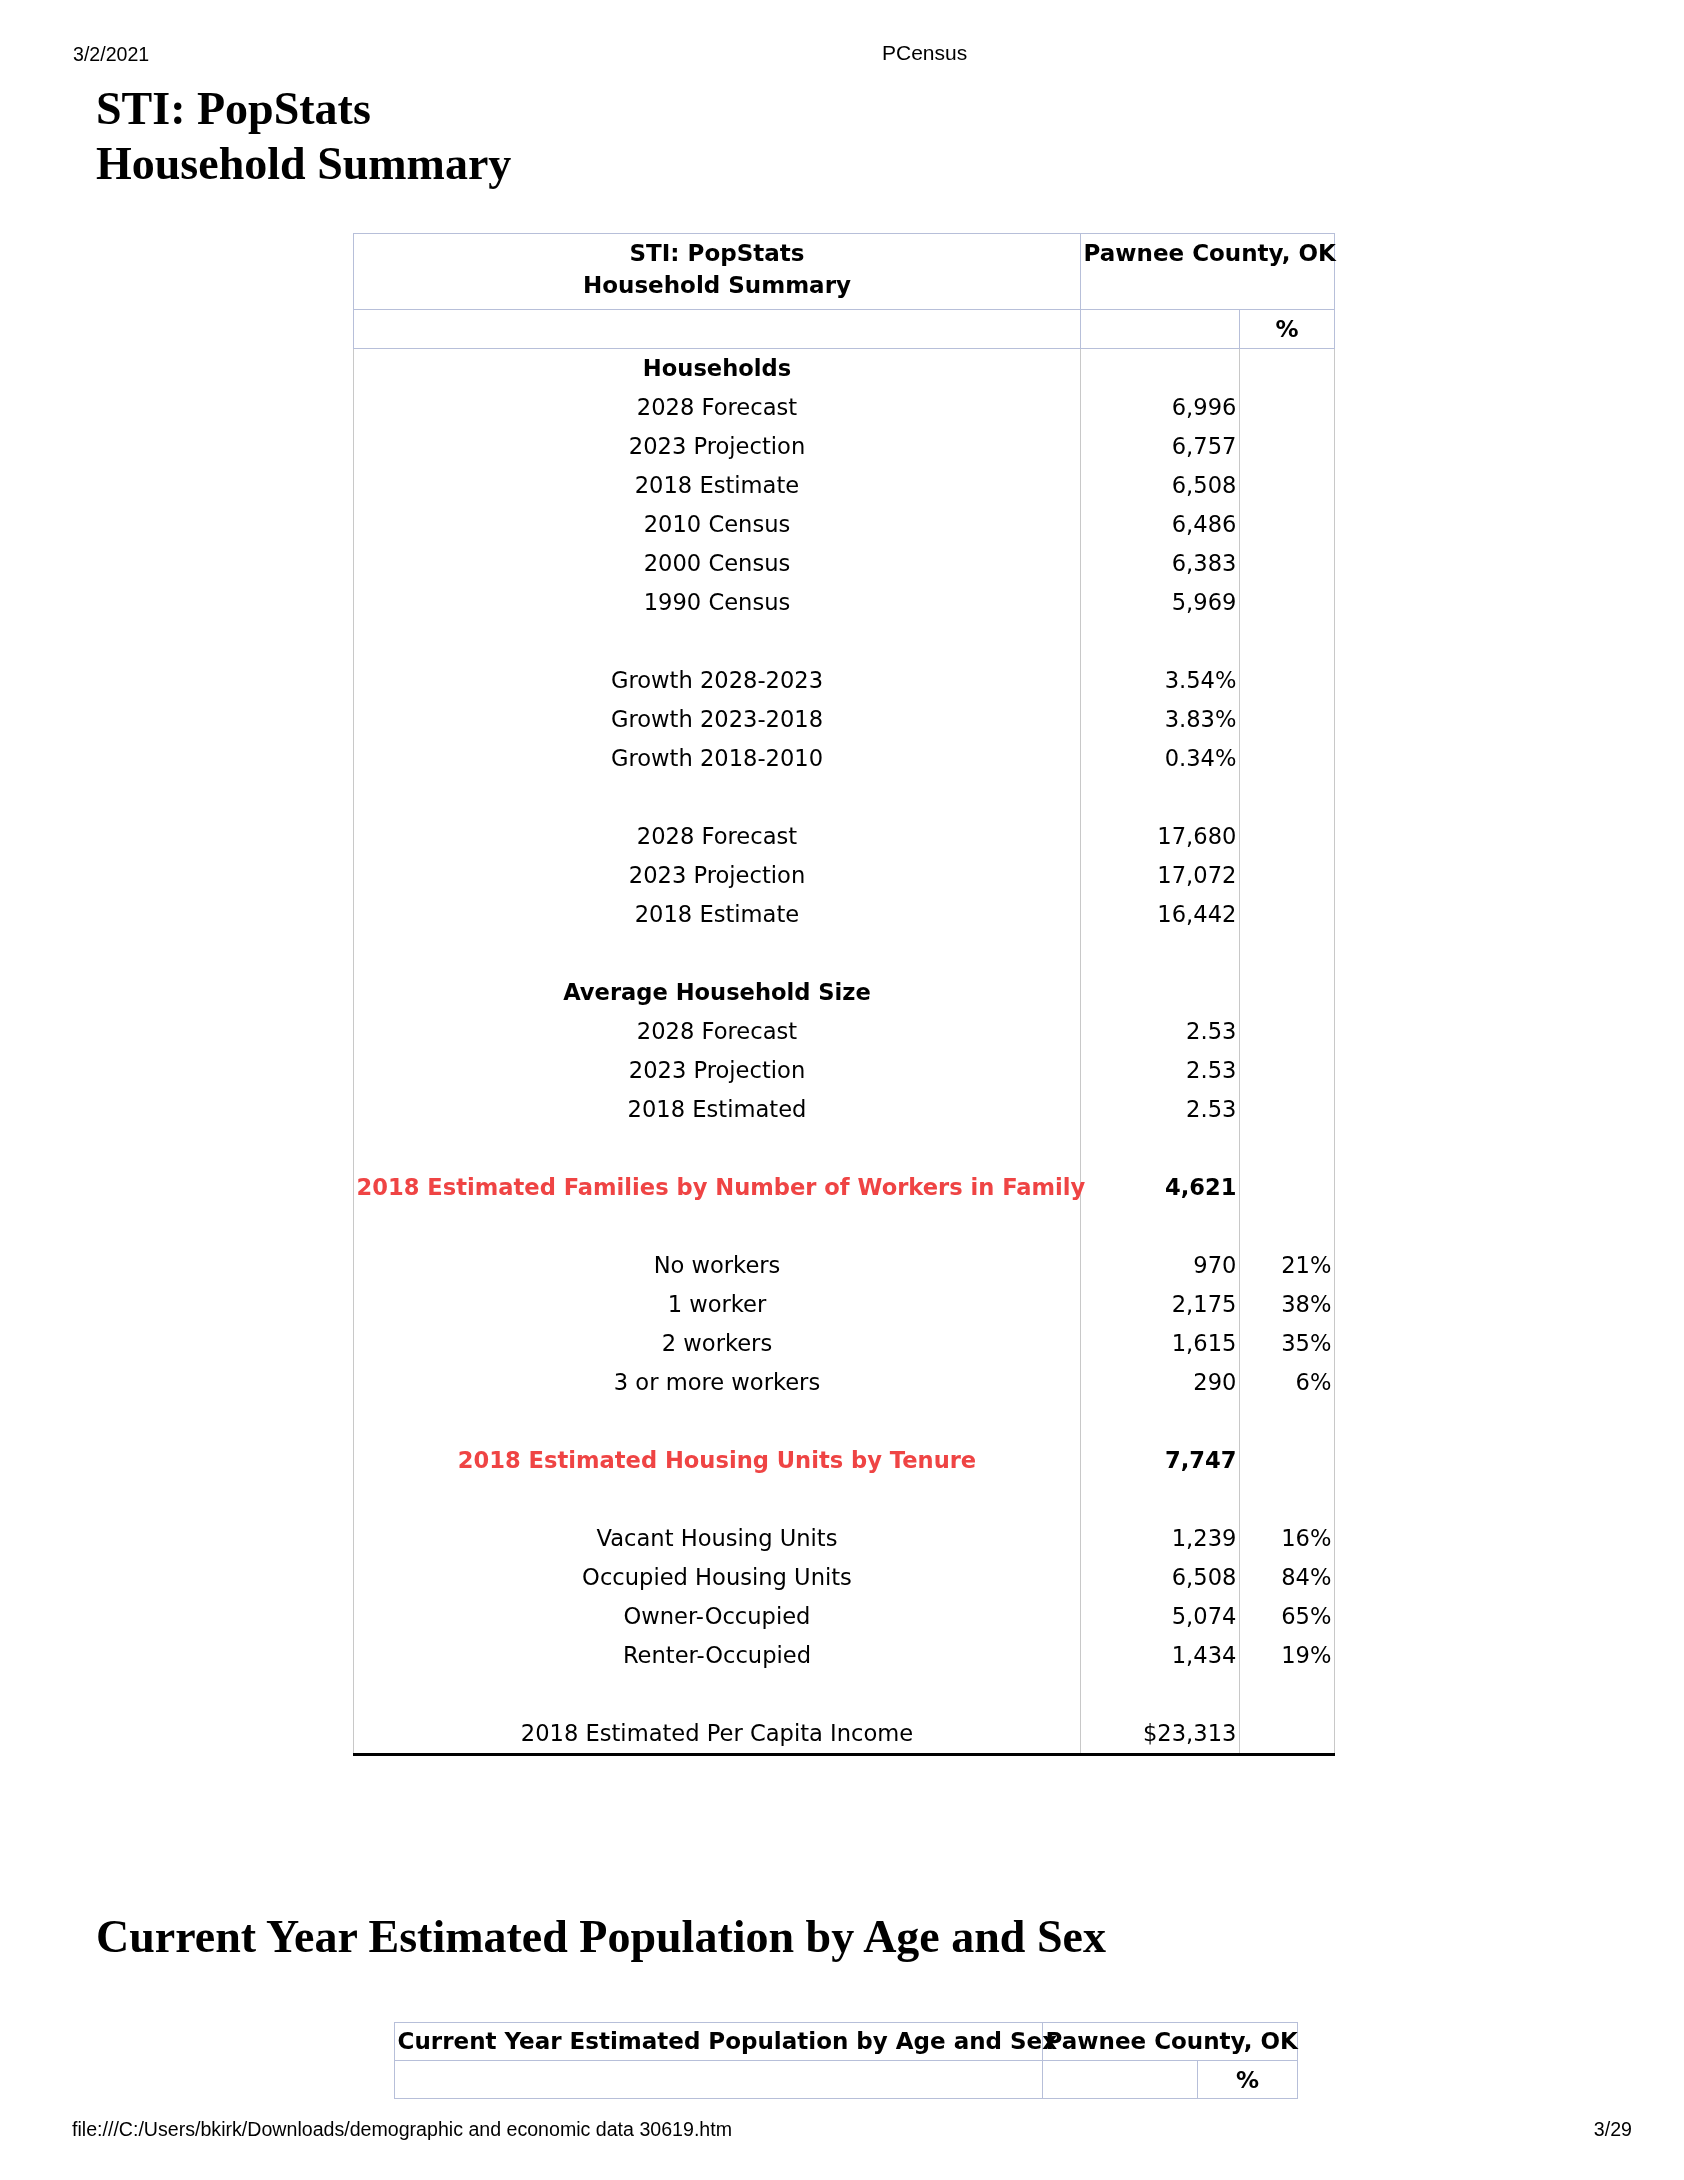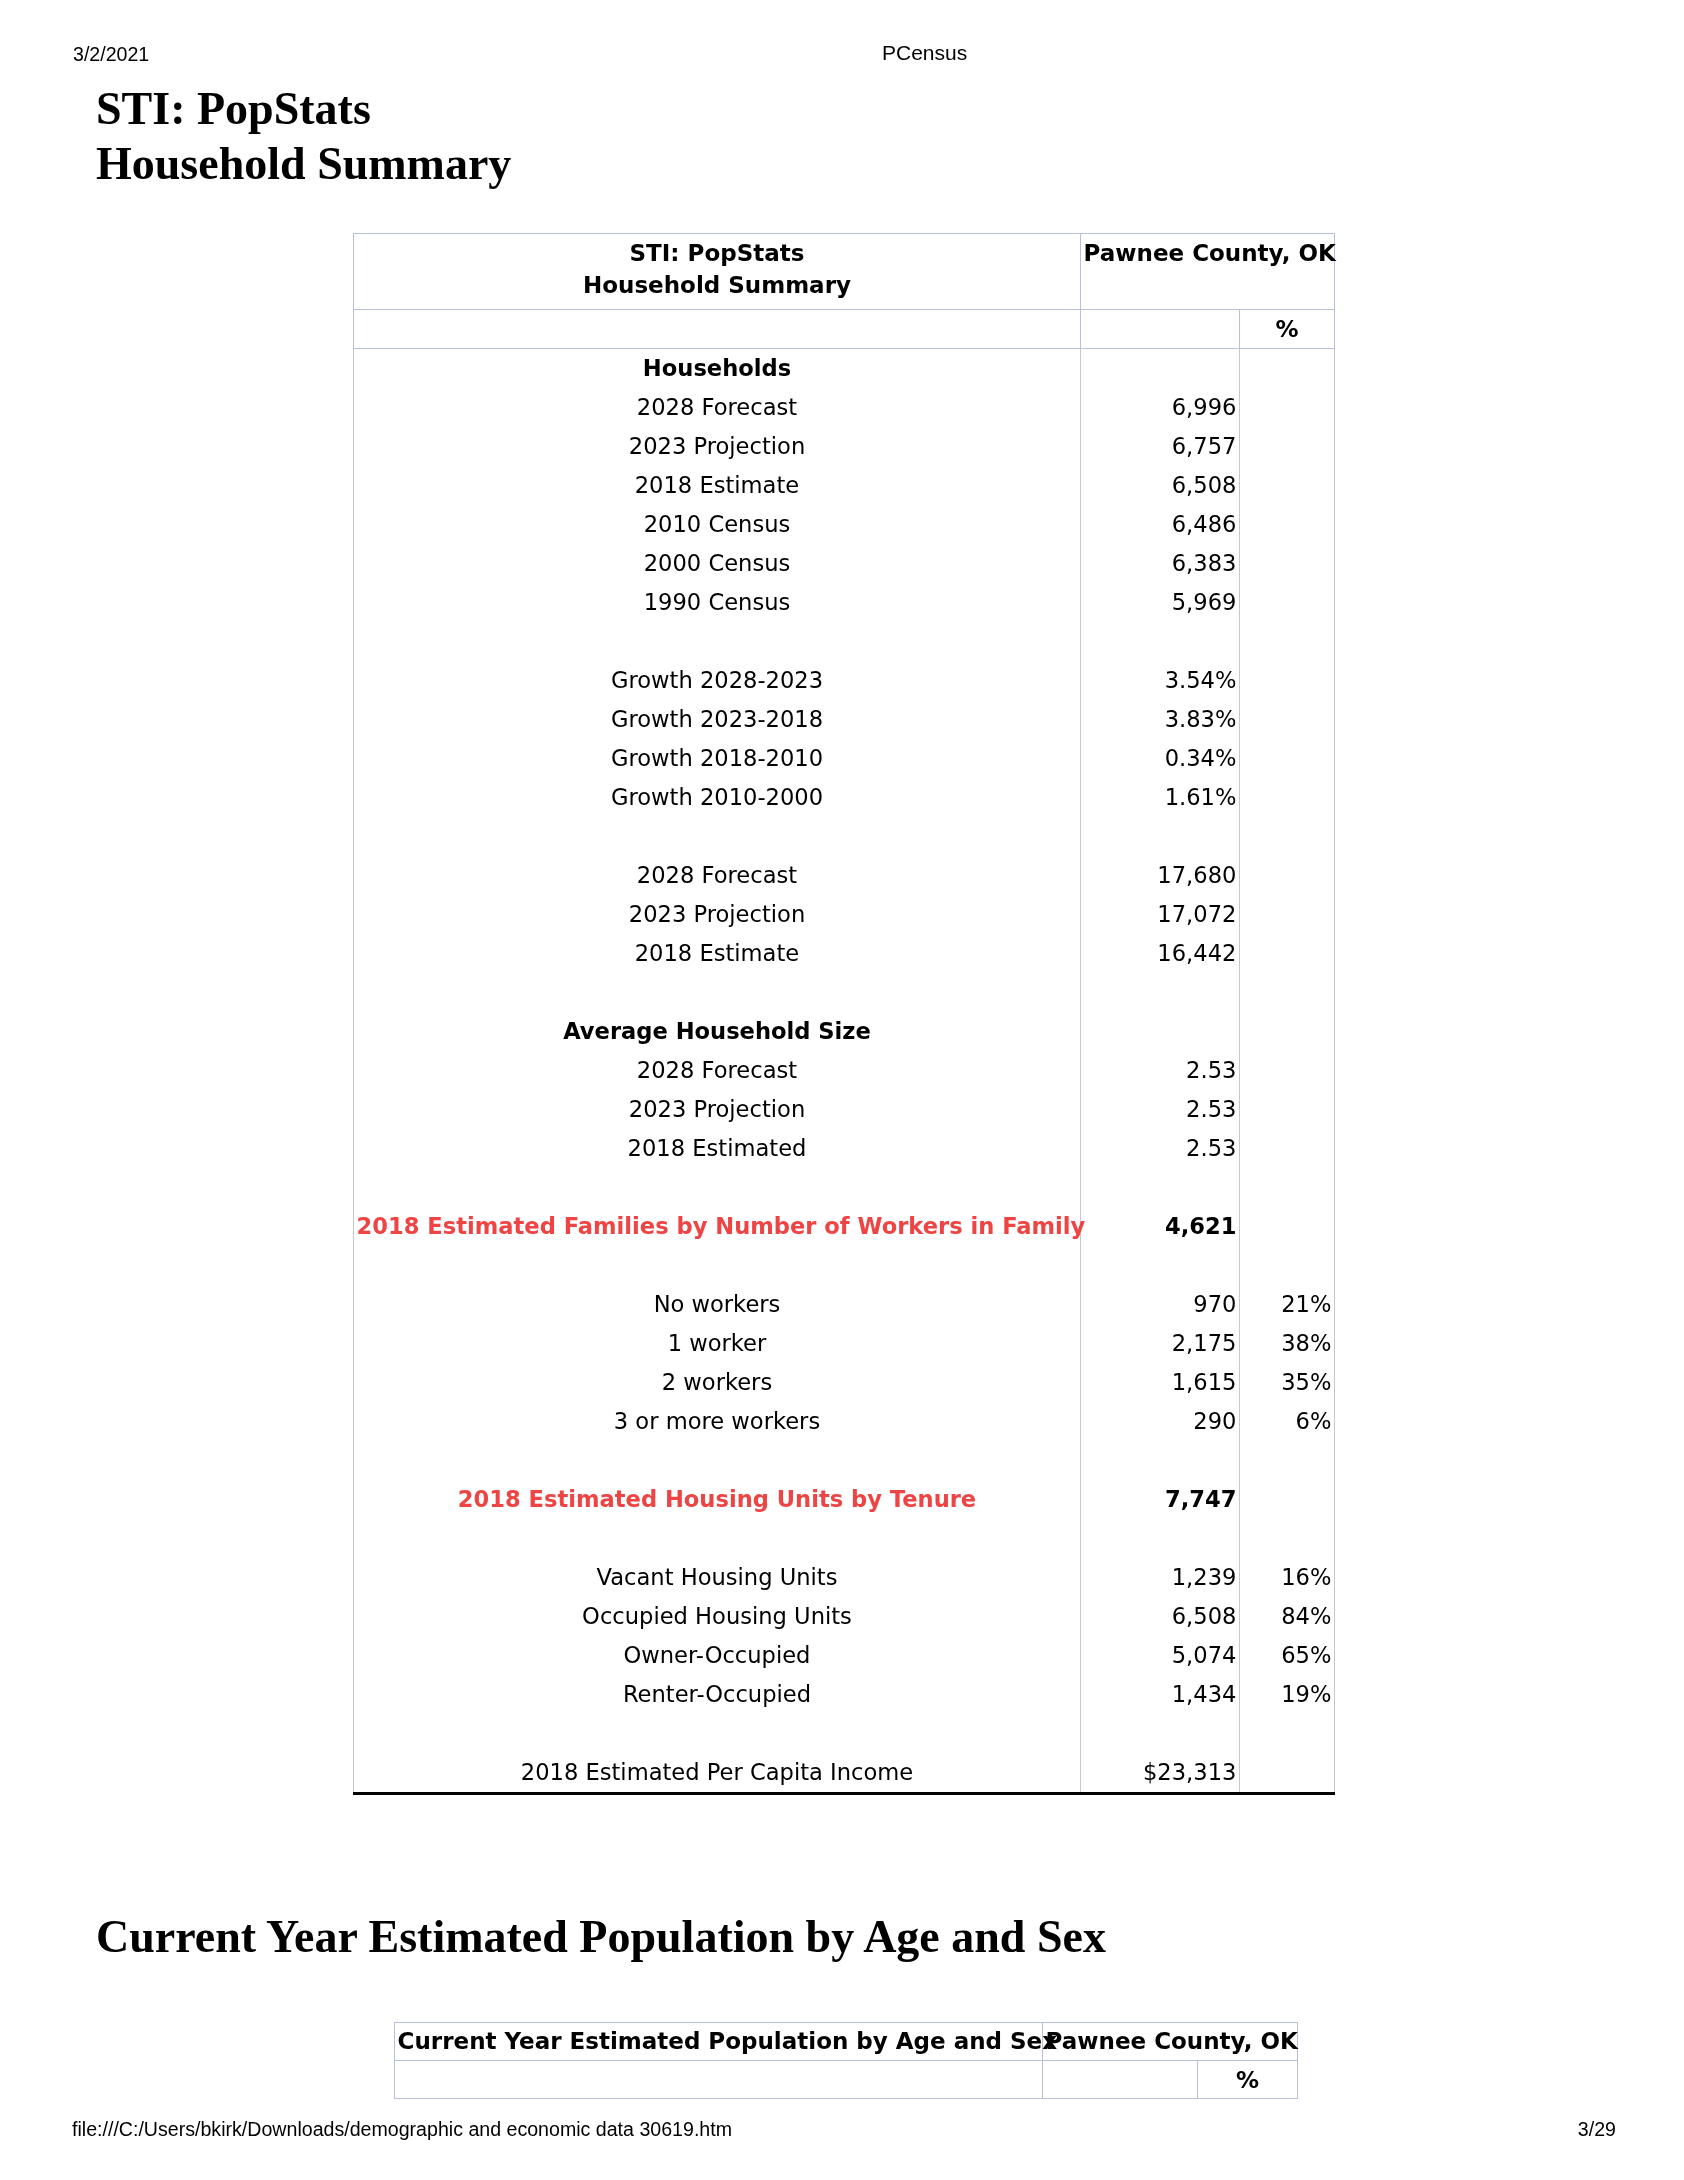--- a/index.html
+++ b/index.html
@@ -1,21 +1,21 @@
 <!DOCTYPE html>
 <html style="font-size:13.6px"><head>
 <meta charset="utf-8">
 <style>
   html, body { margin: 0; padding: 0; background: #ffffff; }
   body { width: 1685px; height: 2181px; position: relative; overflow: hidden; color: #000; }
   .print-hdr, .print-ftr { position: absolute; font-family: "Liberation Sans", sans-serif; font-size: 19.6px; color: #000; white-space: nowrap; }
   .hdr-date { left: 73px; top: 43px; }
   .hdr-title { left: 882px; top: 41px; font-size: 21px; }
   .ftr-url { left: 72px; top: 2118px; }
-  .ftr-page { right: 69px; top: 2118px; }
+  .ftr-page { right: 53px; top: 2118px; }
 
   .big-title { position: absolute; left: 96px; margin: 0; font-family: "Liberation Serif", serif; font-weight: bold; font-size: 46px; line-height: 55px; white-space: nowrap; }
   .title-1 { top: 81px; }
   .title-2 { top: 1909px; }
 
   table.report { position: absolute; border-collapse: collapse; font-family: "DejaVu Sans", sans-serif; font-size: 23px; table-layout: fixed; }
   table.report td { padding: 0 2.6px; white-space: nowrap; overflow: visible; }
   .t1 { left: 353px; top: 233px; width: 981px; }
   .t2 { left: 394px; top: 2022px; width: 903px; }
 
@@ -115,25 +115,20 @@
       <tr class="body-row r-data">
         <td class="c-label">Growth 2023-2018</td>
         <td class="c-val">3.83%</td>
         <td class="c-pct"></td>
       </tr>
       <tr class="body-row r-data">
         <td class="c-label">Growth 2018-2010</td>
         <td class="c-val">0.34%</td>
         <td class="c-pct"></td>
       </tr>
-      <tr class="body-row r-data">
-        <td class="c-label">Growth 2010-2000</td>
-        <td class="c-val">1.61%</td>
-        <td class="c-pct"></td>
-      </tr>
       <tr class="body-row r-blank">
         <td class="c-label"></td>
         <td class="c-val"></td>
         <td class="c-pct"></td>
       </tr>
       <tr class="body-row r-data">
         <td class="c-label">2028 Forecast</td>
         <td class="c-val">17,680</td>
         <td class="c-pct"></td>
       </tr>

